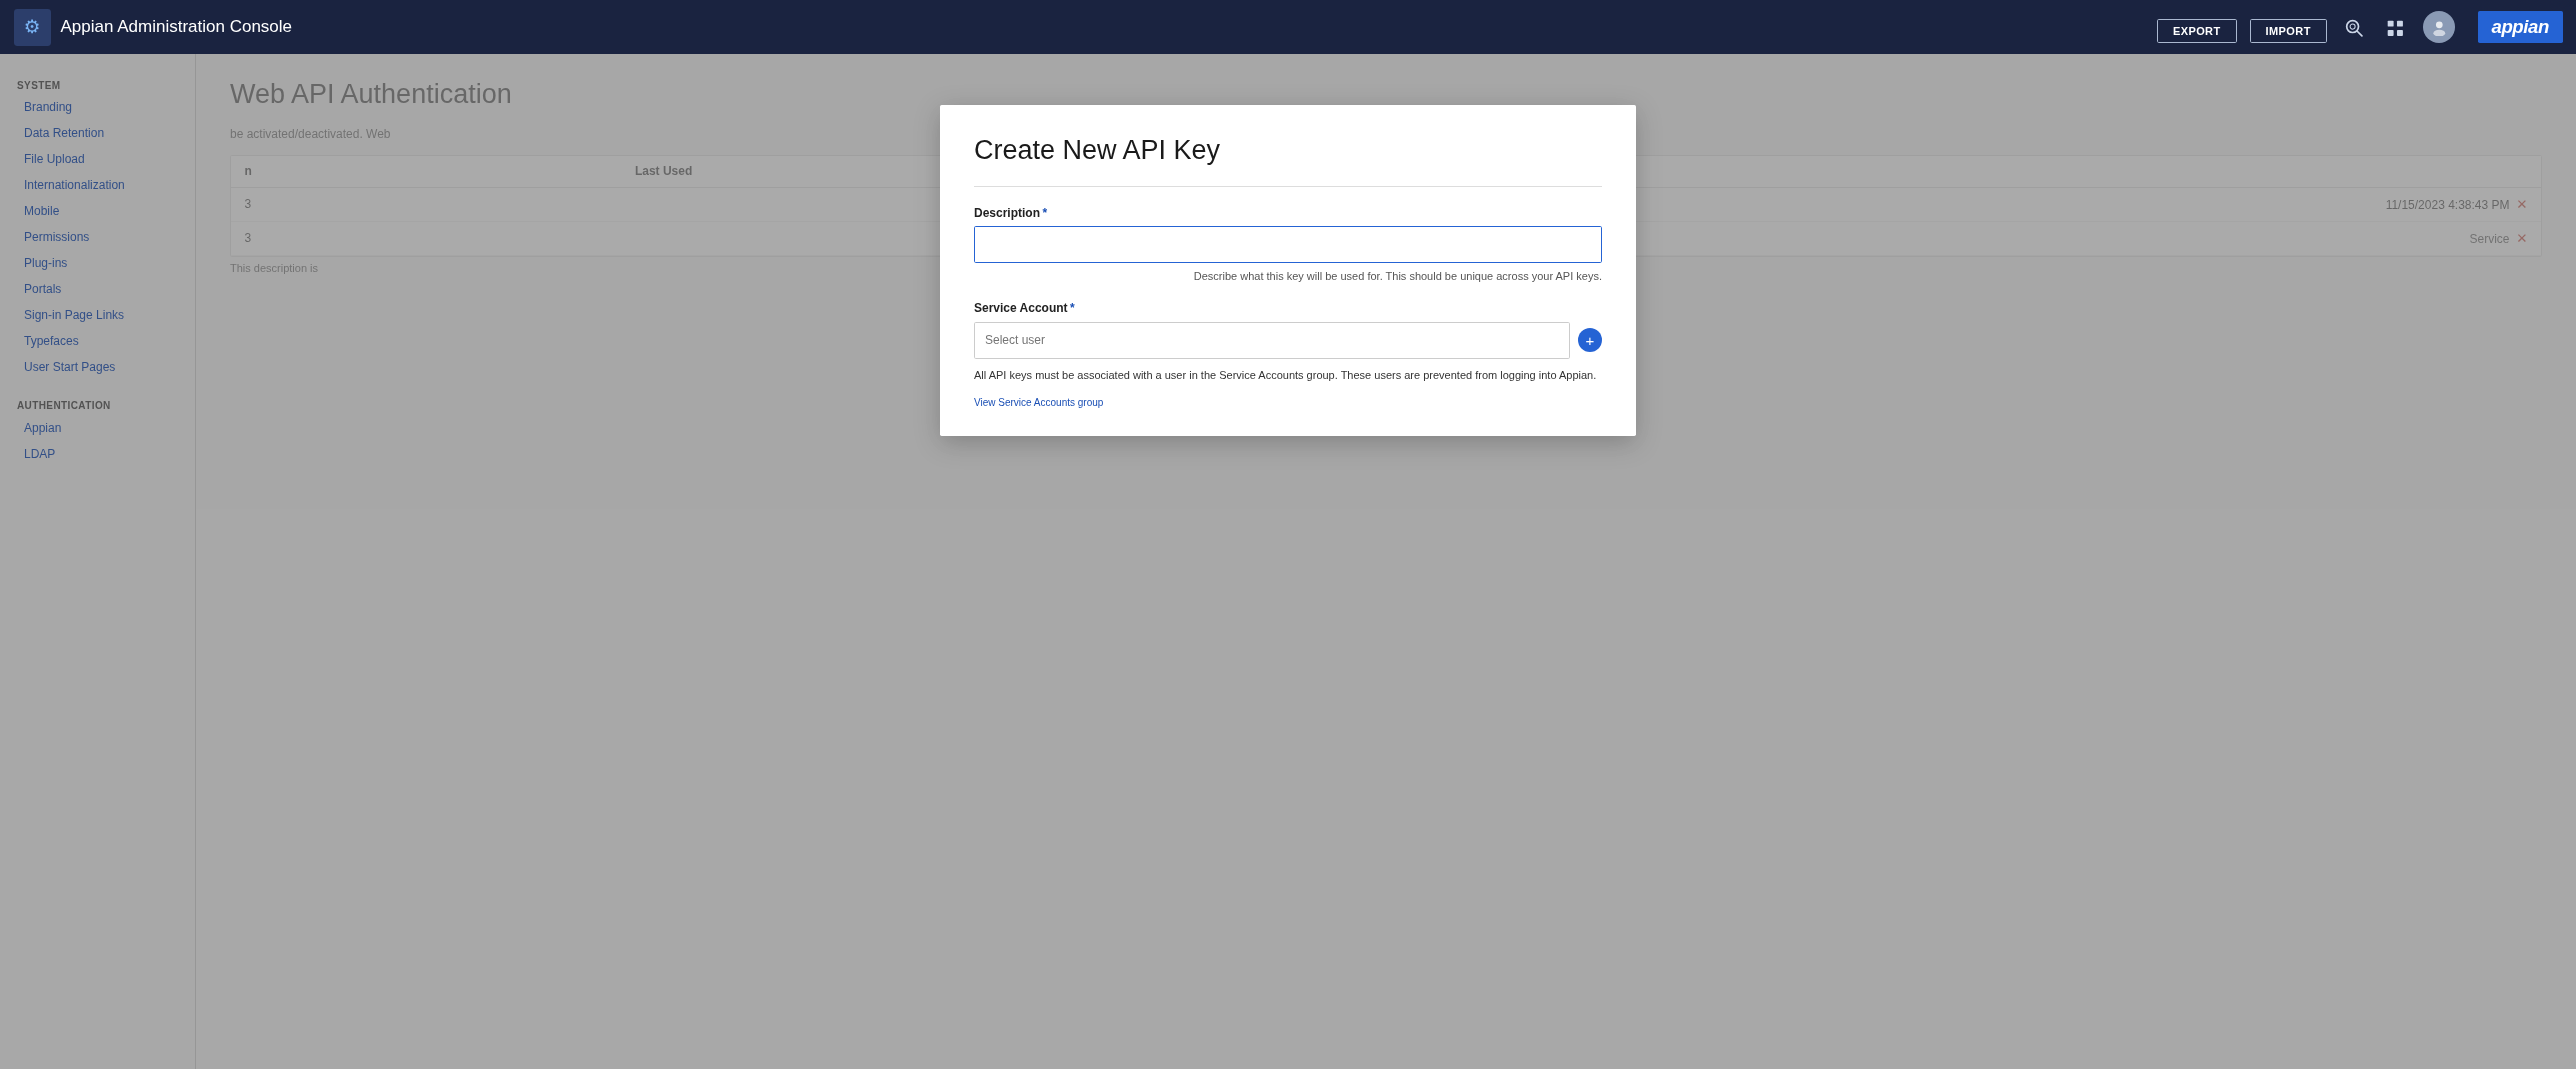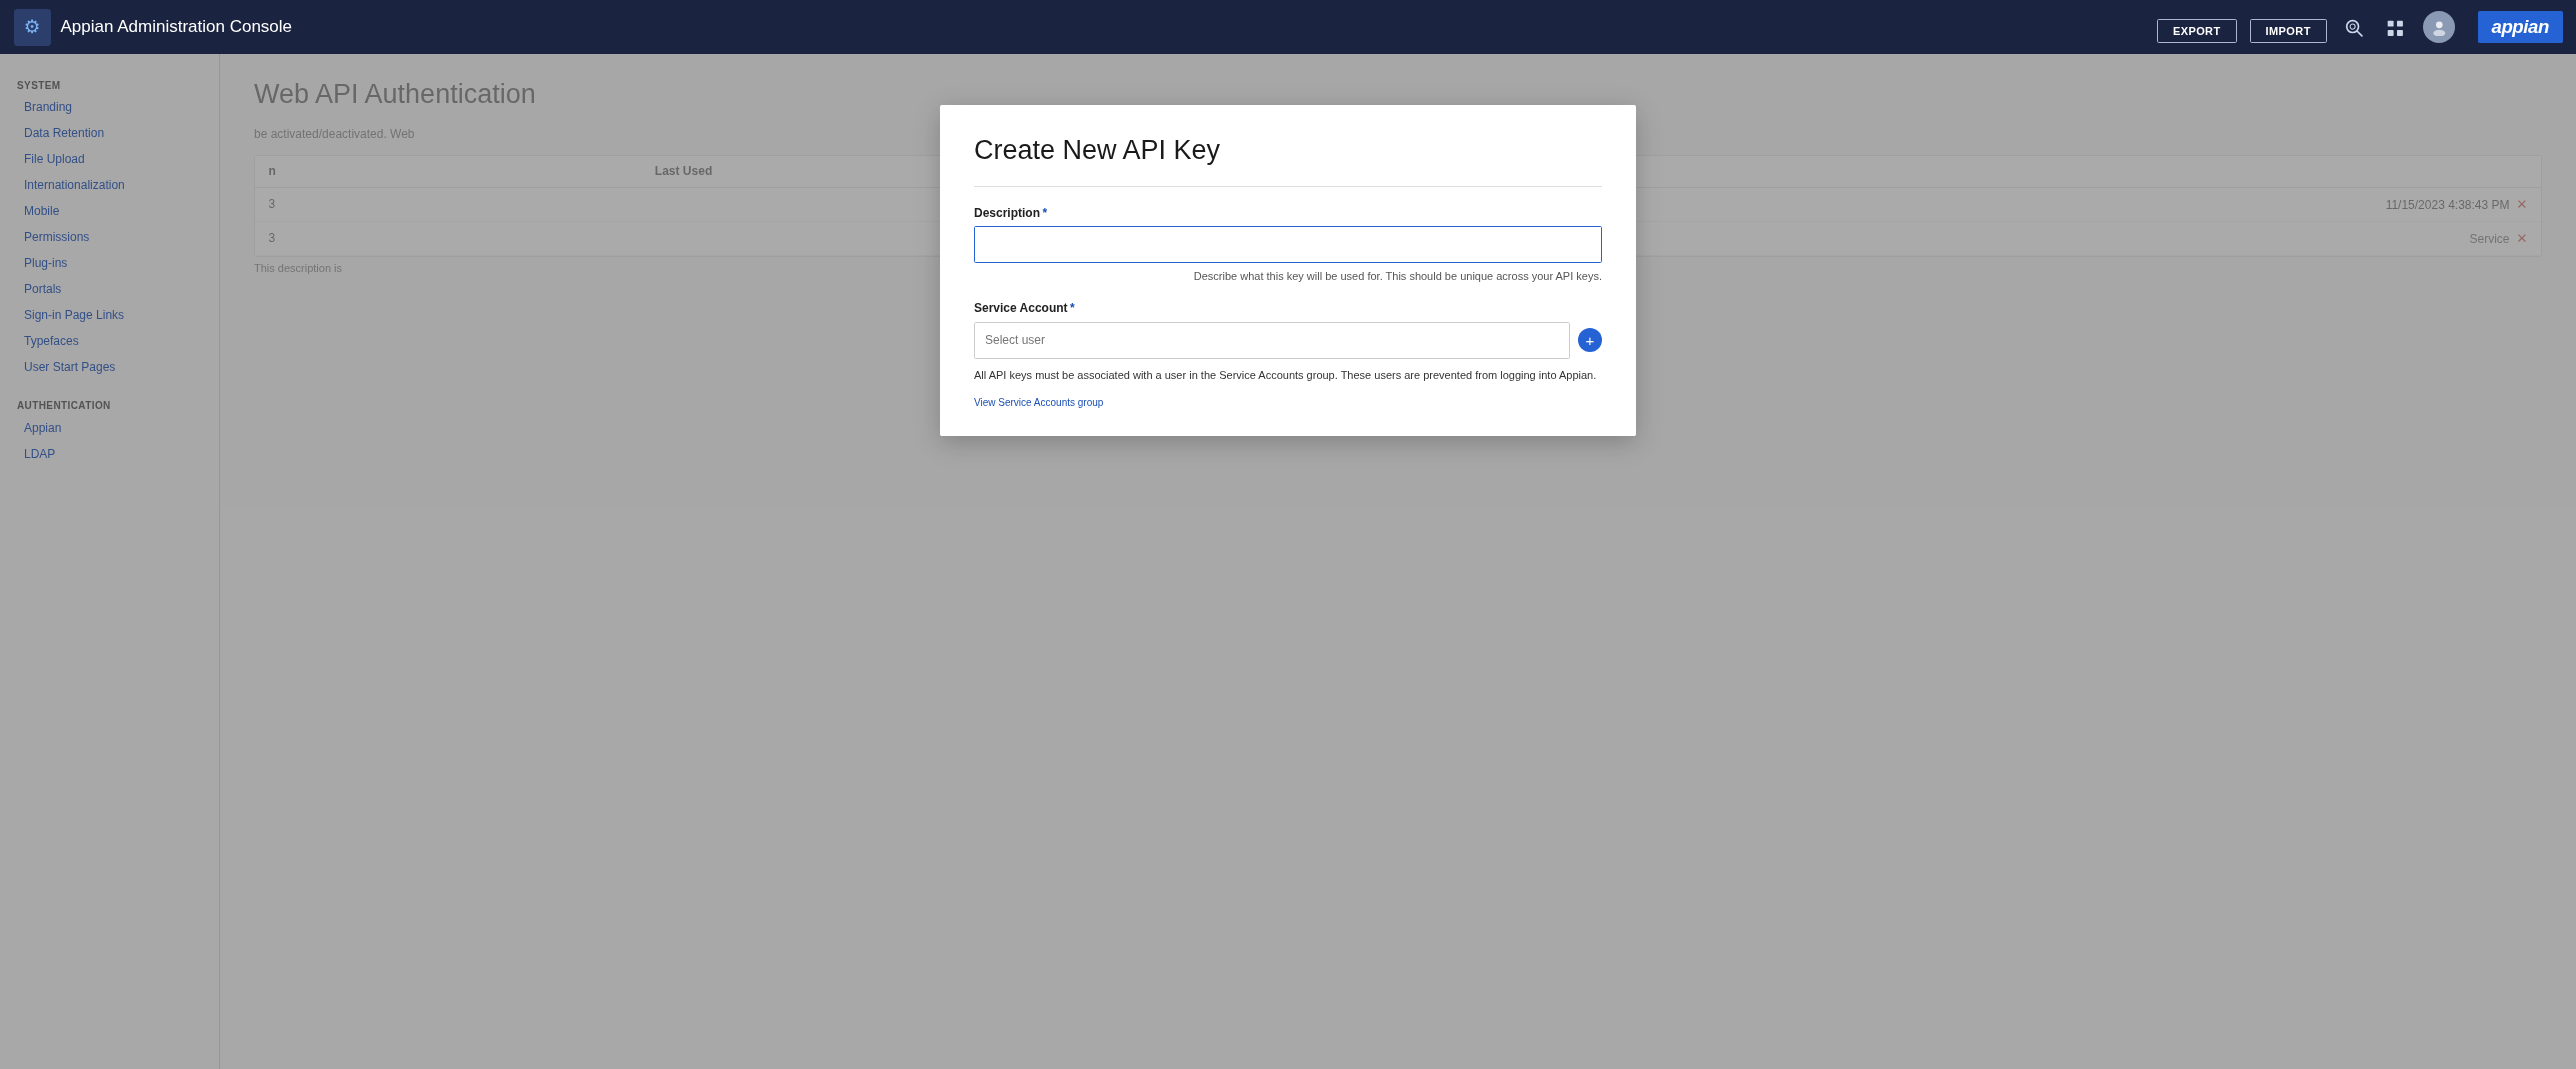--- a/index.html
+++ b/index.html
@@ -88,21 +88,21 @@
     }
 
     
     .layout {
       display: flex;
       height: calc(100vh - 54px);
     }
 
     
     .sidebar {
-      width: 220px;
+      width: 196px;
       background: #f0f0f0;
       border-right: 0.8px solid #d0d0d0;
       overflow-y: auto;
       flex-shrink: 0;
       padding: 17px 0;
     }
     .sidebar-section-label {
       font-size: 10px;
       font-weight: 700;
       color: #555;

